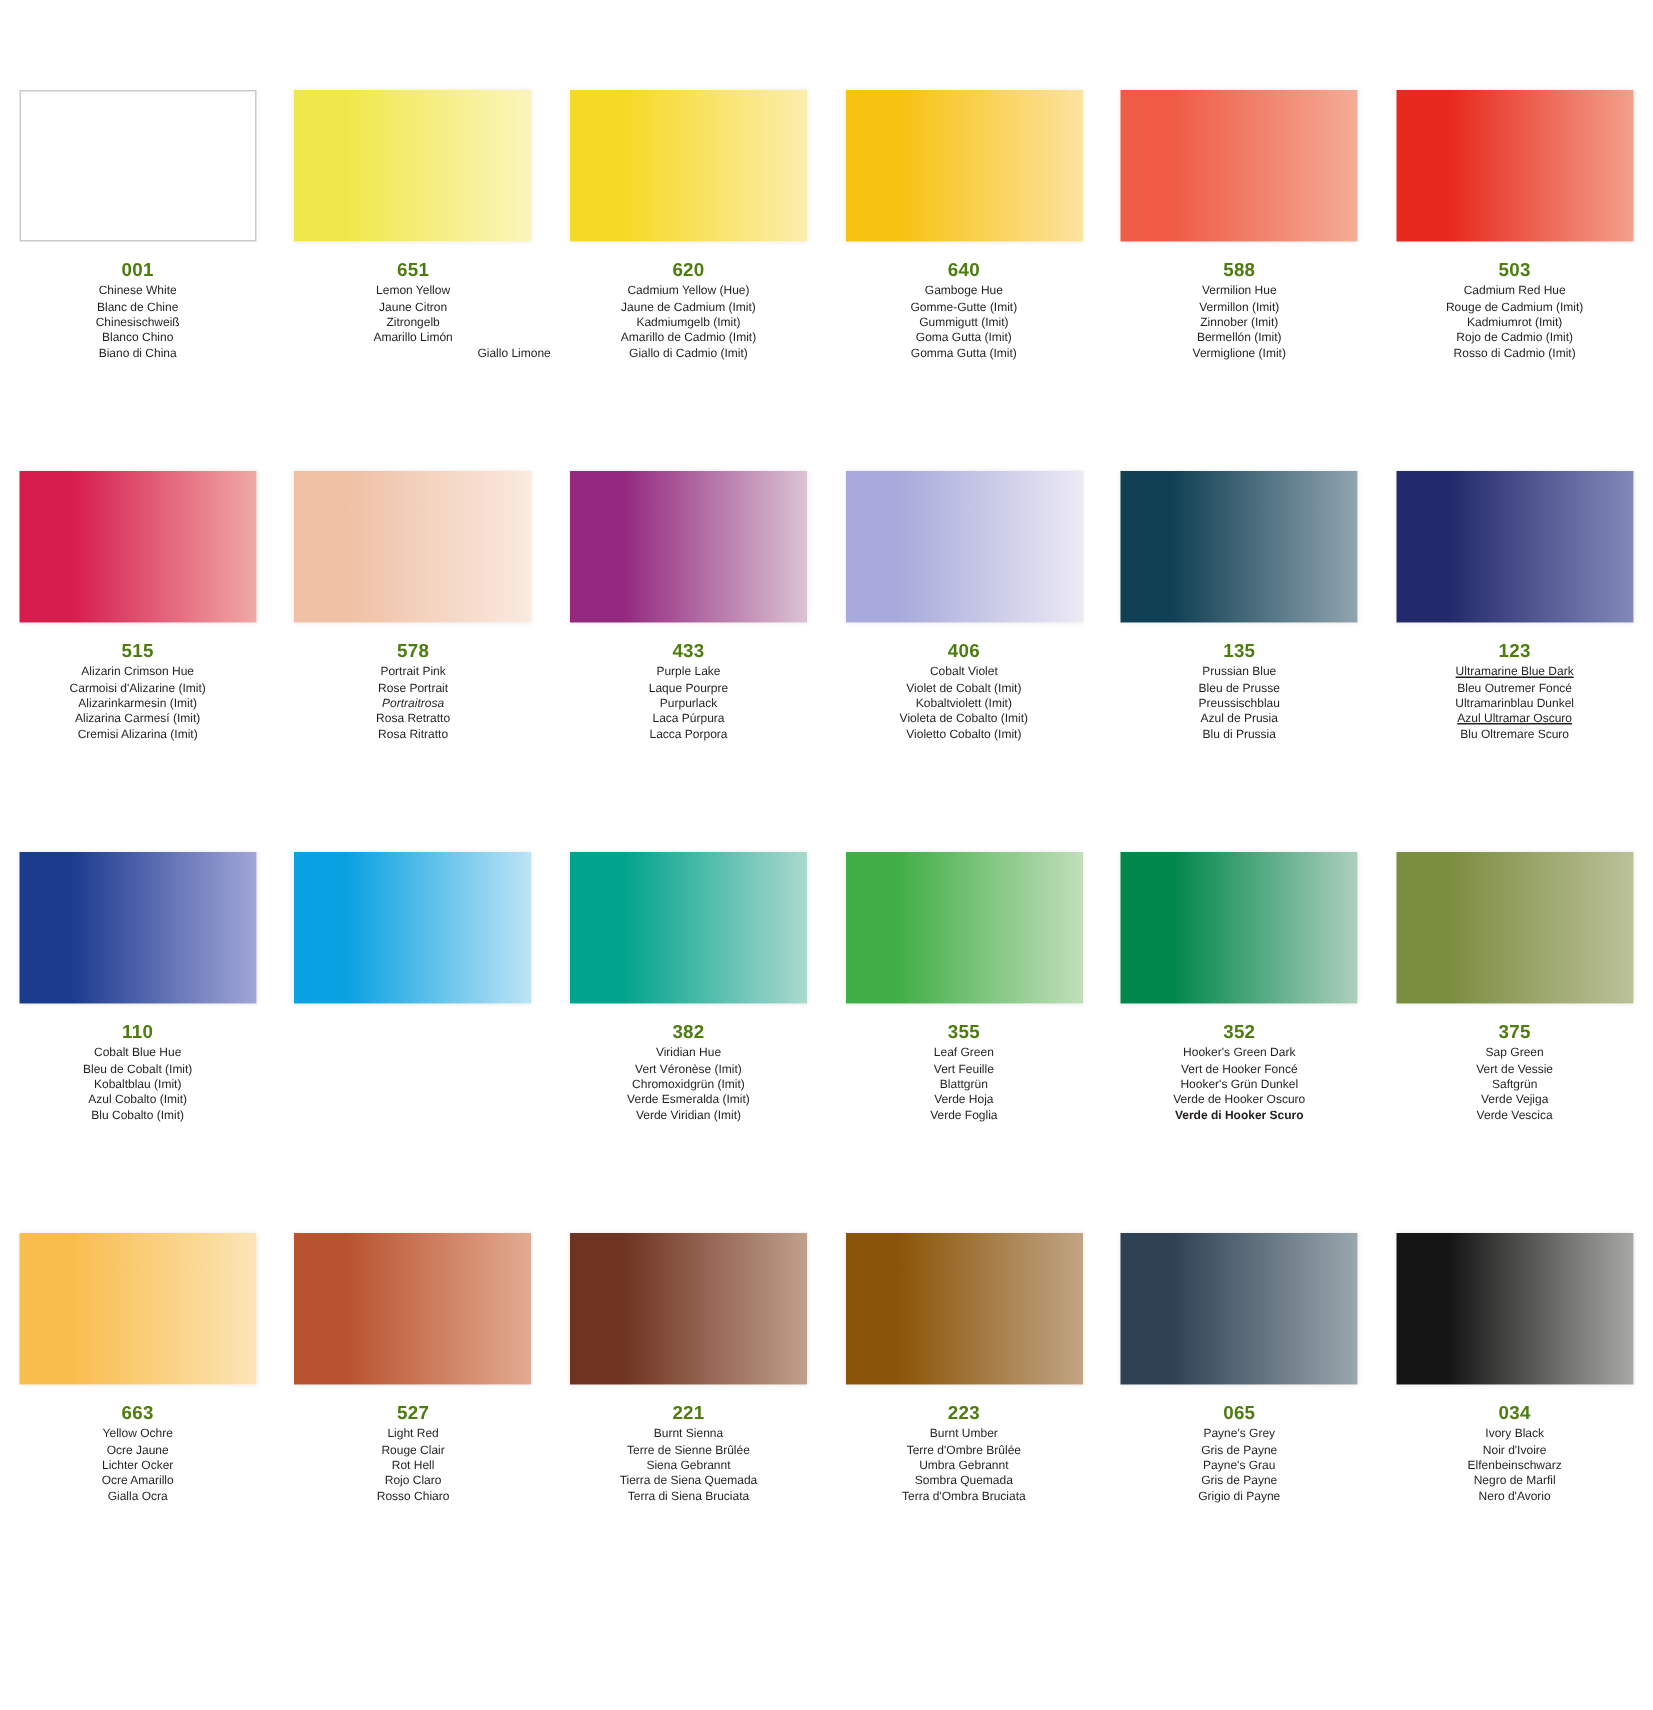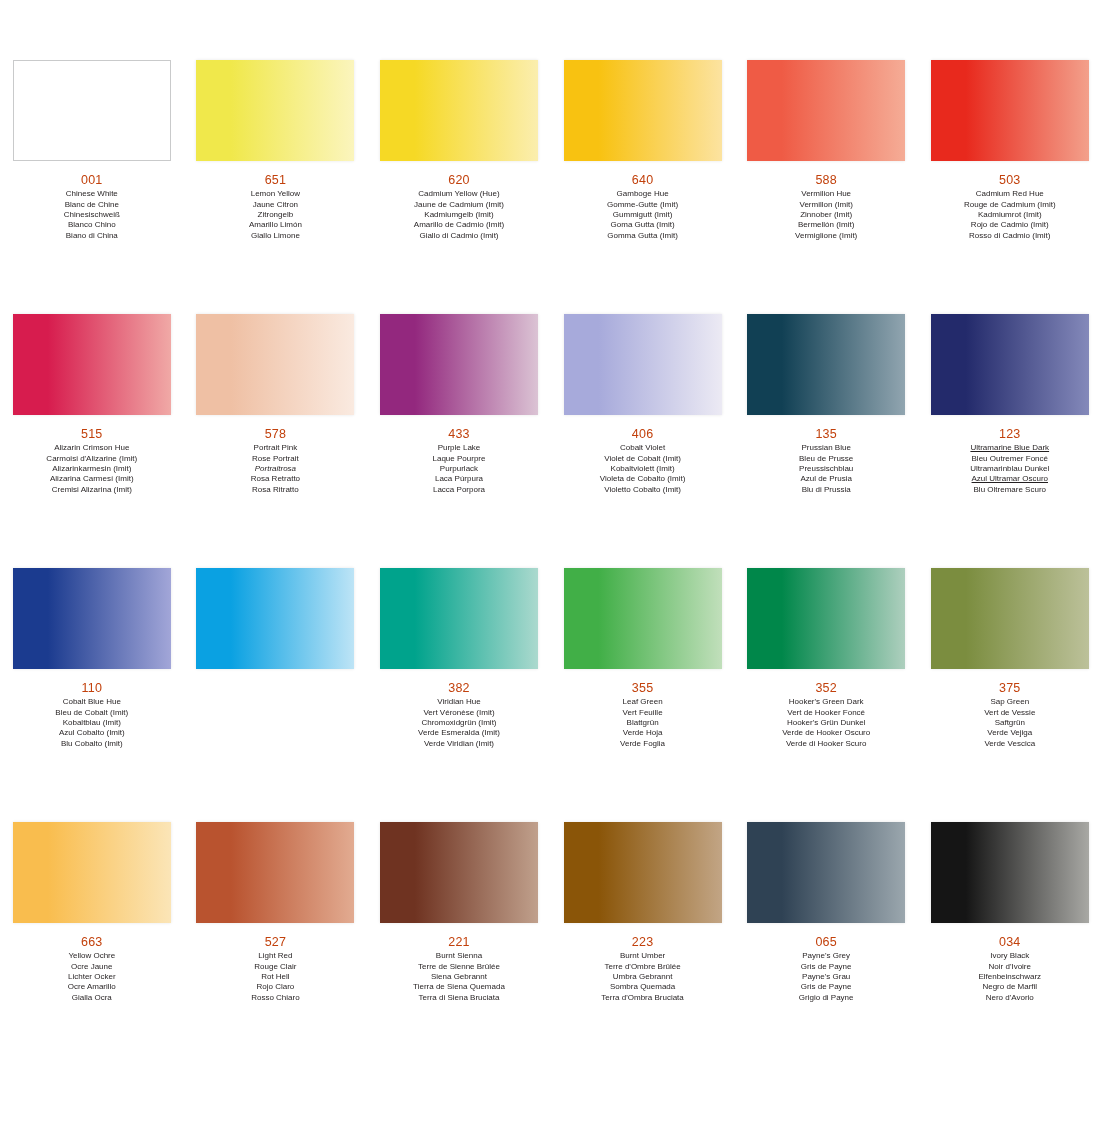--- a/index.html
+++ b/index.html
@@ -62,23 +62,23 @@
 
   .labels {
     width: 183.6px;
     text-align: center;
     padding-top: 5px;
     line-height: 1.30;
   }
 
   .code {
     font-size: 12.5px;
-    font-weight: normal;
+    font-weight: bold;
     letter-spacing: 0.2px;
-    color: #c2410c;
+    color: #4d7c0f;
     margin-bottom: 1px;
   }
 
   .name {
     font-size: 12.5px;
     font-weight: normal;
     color: #231f20;
     white-space: nowrap;
   }
 </style>
@@ -103,21 +103,21 @@
       <div class="cell">
         <div class="swatch-wrap">
           <div class="swatch" style="background: linear-gradient(to right, rgb(240, 232, 75) 0%, rgb(240, 232, 75) 22%, rgb(251, 245, 189) 100%);"></div>
         </div>
         <div class="labels">
           <div class="code">651</div>
           <div class="name" style="font-size: 8px;">Lemon Yellow</div>
           <div class="name" style="font-size: 8px;">Jaune Citron</div>
           <div class="name" style="font-size: 8px;">Zitrongelb</div>
           <div class="name" style="font-size: 8px;">Amarillo Limón</div>
-          <div class="name" style="font-size: 8px;">Giallo Limone</div>
+          <div class="name" style="font-size: 8px; text-align: right;">Giallo Limone</div>
         </div>
       </div>
       <div class="cell">
         <div class="swatch-wrap">
           <div class="swatch" style="background: linear-gradient(to right, rgb(246, 217, 37) 0%, rgb(246, 217, 37) 22%, rgb(251, 238, 174) 100%);"></div>
         </div>
         <div class="labels">
           <div class="code">620</div>
           <div class="name" style="font-size: 8px;">Cadmium Yellow (Hue)</div>
           <div class="name" style="font-size: 8px;">Jaune de Cadmium (Imit)</div>
@@ -294,21 +294,21 @@
       <div class="cell">
         <div class="swatch-wrap">
           <div class="swatch" style="background: linear-gradient(to right, rgb(0, 135, 74) 0%, rgb(0, 135, 74) 22%, rgb(174, 207, 190) 100%);"></div>
         </div>
         <div class="labels">
           <div class="code">352</div>
           <div class="name" style="font-size: 8px;">Hooker's Green Dark</div>
           <div class="name" style="font-size: 8px;">Vert de Hooker Foncé</div>
           <div class="name" style="font-size: 8px;">Hooker's Grün Dunkel</div>
           <div class="name" style="font-size: 8px;">Verde de Hooker Oscuro</div>
-          <div class="name" style="font-size: 8px;">Verde di Hooker Scuro</div>
+          <div class="name" style="font-size: 8px; font-weight: bold;">Verde di Hooker Scuro</div>
         </div>
       </div>
       <div class="cell">
         <div class="swatch-wrap">
           <div class="swatch" style="background: linear-gradient(to right, rgb(123, 141, 63) 0%, rgb(123, 141, 63) 22%, rgb(188, 193, 154) 100%);"></div>
         </div>
         <div class="labels">
           <div class="code">375</div>
           <div class="name" style="font-size: 8px;">Sap Green</div>
           <div class="name" style="font-size: 8px;">Vert de Vessie</div>

